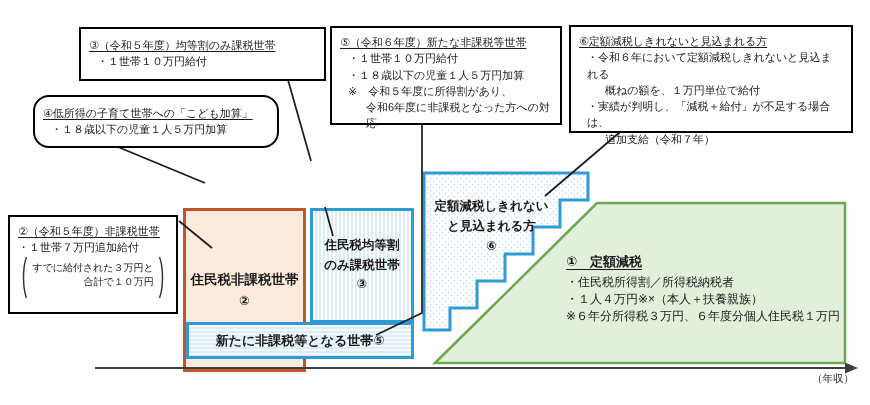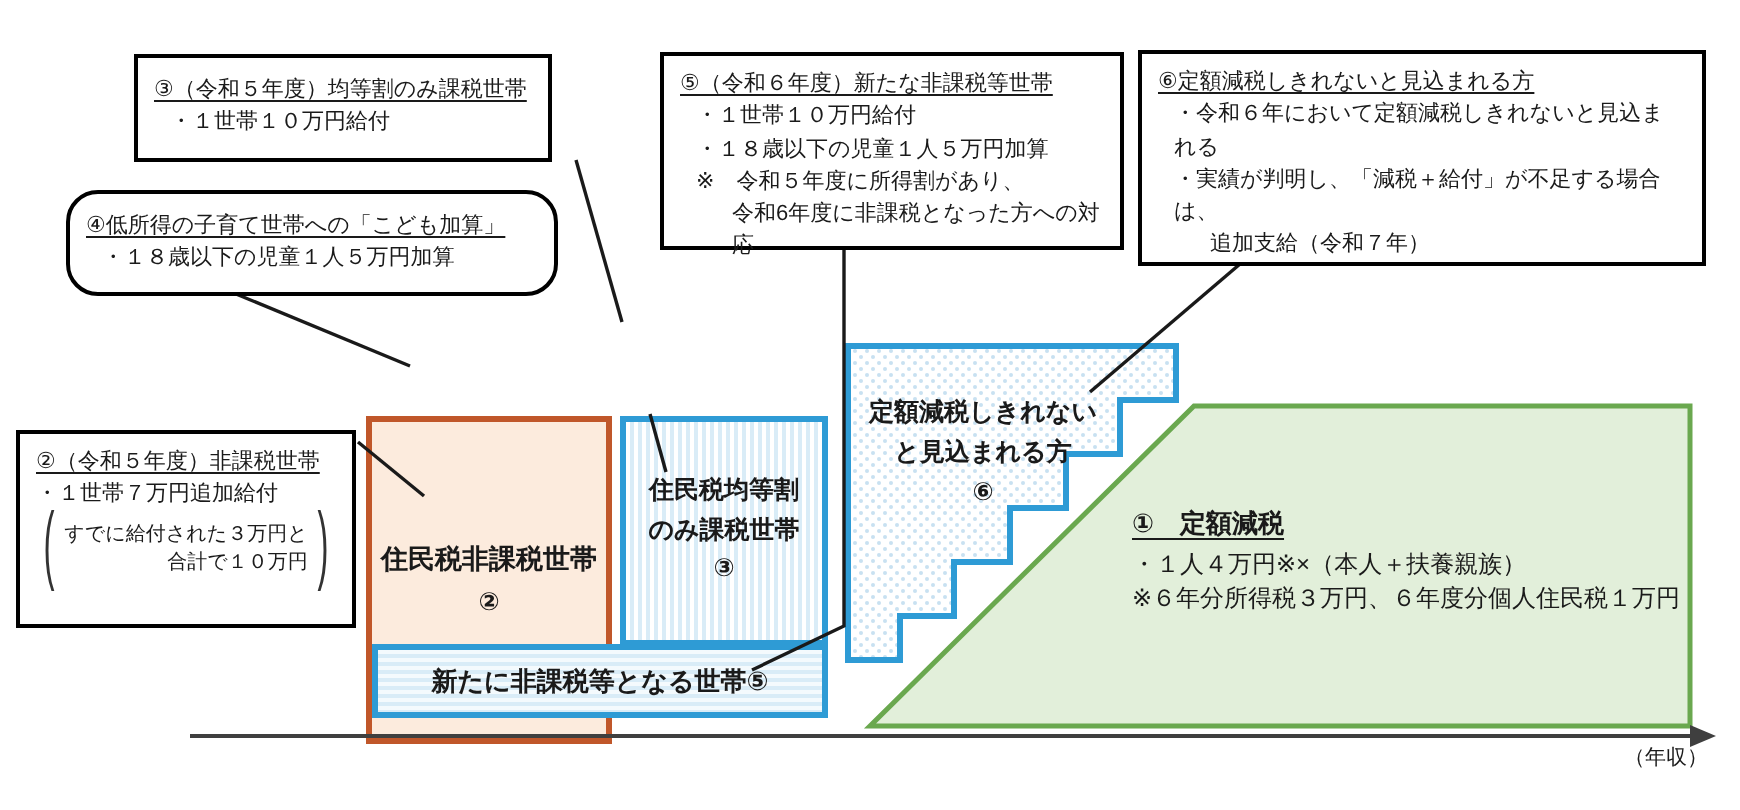--- a/index.html
+++ b/index.html
@@ -31,21 +31,21 @@
   #shortfall-label{left:424px;top:196px;width:135px;font-size:12.5px;line-height:1.6;}
   #green-text{position:absolute;left:566px;top:253px;width:285px;font-size:12px;line-height:17px;text-align:left;}
   #green-text .gtitle{font-size:13px;font-weight:bold;text-decoration:underline;text-underline-offset:3px;margin-bottom:4px;}
   #axis-label{position:absolute;left:812px;top:372px;font-size:10.5px;text-align:center;}
   
   .callout{position:absolute;box-sizing:border-box;background:#fff;border:2px solid var(--callout-border);
            font-size:11px;line-height:1.48;padding:6px 8px;}
   .callout .title{text-decoration:underline;text-underline-offset:2px;}
   .ind1{padding-left:8px;}
   .ind2{padding-left:26px;}
-  #callout-3{left:67px;top:27px;width:209px;height:54px;padding-top:8px;}
+  #callout-3{left:79px;top:27px;width:247px;height:54px;padding-top:8px;}
   #callout-4{left:33px;top:95px;width:246px;height:53px;padding-top:8px;border-radius:16px;}
   #callout-2{left:8px;top:215px;width:170px;height:99px;}
   #callout-5{left:330px;top:26px;width:232px;height:99px;}
   #callout-6{left:569px;top:25px;width:284px;height:108px;}
   .note{display:flex;align-items:center;justify-content:center;margin-top:5px;}
   .note .paren{display:inline-block;font-size:15px;font-weight:normal;transform:scale(1.1,2.9);color:#333;}
   .note .ntext{font-size:10px;line-height:1.45;text-align:right;margin:0 5px;}
 </style>
 </head>
 <body>
@@ -93,20 +93,21 @@
   </svg>
 
   <div class="flabel" id="shortfall-label">
     <div>定額減税しきれない</div>
     <div>と見込まれる方</div>
     <div class="num">⑥</div>
   </div>
 
   <div id="green-text">
     <div class="gtitle">①　定額減税</div>
+    <div>・住民税所得割／所得税納税者</div>
     <div>・１人４万円※×（本人＋扶養親族）</div>
     <div>※６年分所得税３万円、６年度分個人住民税１万円</div>
   </div>
 
   <div id="axis-label">（年収）</div>
 
   <div class="callout" id="callout-3">
     <div class="title">③（令和５年度）均等割のみ課税世帯</div>
     <div class="ind1">・１世帯１０万円給付</div>
   </div>
@@ -133,17 +134,18 @@
     <div class="title">⑤（令和６年度）新たな非課税等世帯</div>
     <div class="ind1">・１世帯１０万円給付</div>
     <div class="ind1">・１８歳以下の児童１人５万円加算</div>
     <div class="ind1">※　令和５年度に所得割があり、</div>
     <div class="ind2">令和6年度に非課税となった方への対応</div>
   </div>
 
   <div class="callout" id="callout-6">
     <div class="title">⑥定額減税しきれないと見込まれる方</div>
     <div class="ind1">・令和６年において定額減税しきれないと見込まれる</div>
+    <div class="ind2">概ねの額を、１万円単位で給付</div>
     <div class="ind1">・実績が判明し、「減税＋給付」が不足する場合は、</div>
     <div class="ind2">追加支給（令和７年）</div>
   </div>
 
 </div>
 
 </body></html>

